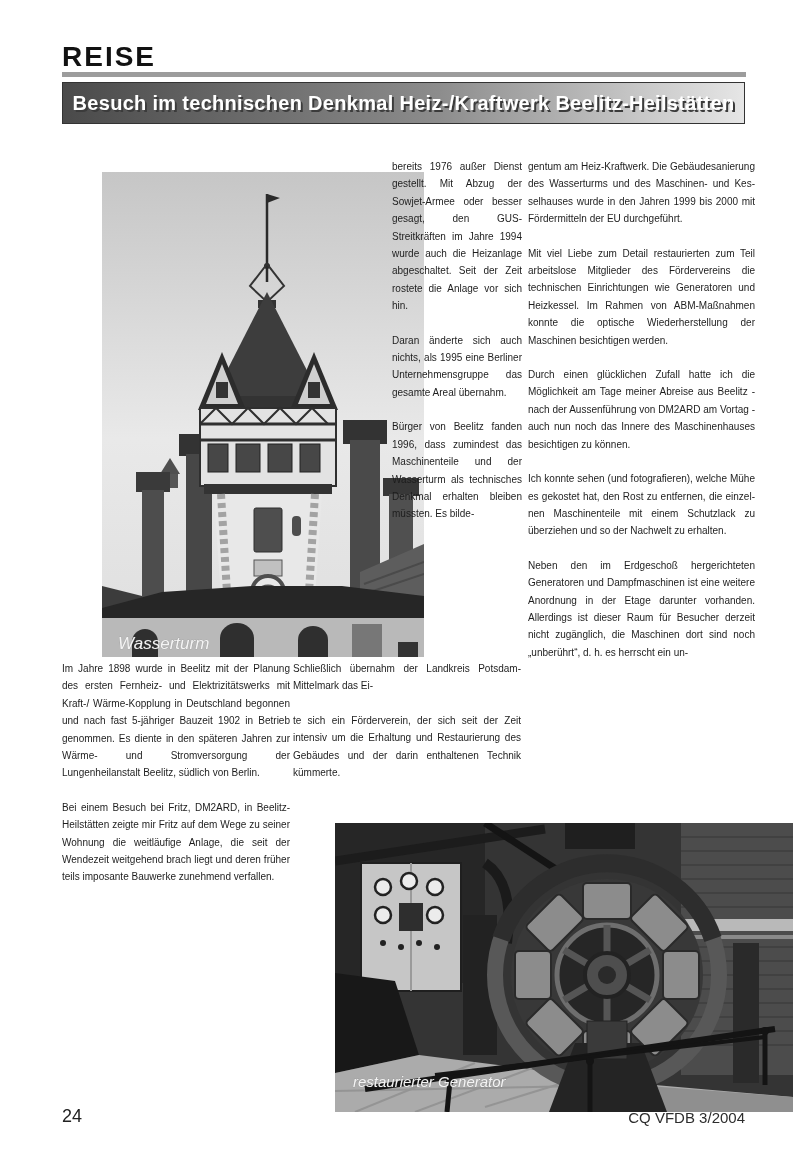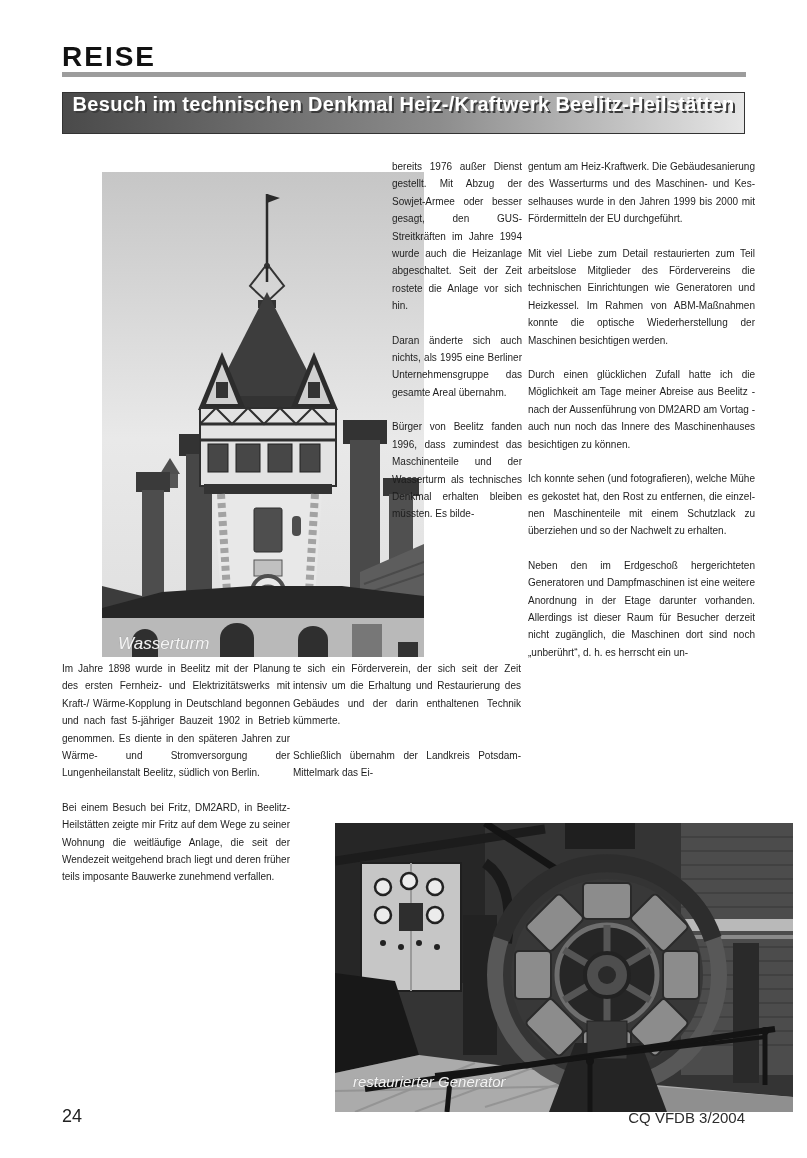--- a/index.html
+++ b/index.html
@@ -6,23 +6,23 @@
   .page{
     position:relative;width:807px;height:1158px;background:#ffffff;
     font-family:"Liberation Sans","DejaVu Sans",sans-serif;color:#1d1d1d;overflow:hidden;margin-top:8px;
   }
   .kicker{
     position:absolute;left:62px;top:33px;font-size:28px;font-weight:bold;
     letter-spacing:2px;color:#121212;
   }
   .rule{position:absolute;left:62px;top:64px;width:684px;height:5px;background:#9c9c9c;}
   .title-bar{
-    position:absolute;left:62px;top:84px;width:681px;height:40px;
+    position:absolute;left:62px;top:74px;width:681px;height:40px;
     background:linear-gradient(to right,#4a4a4a,#8c8c8c 55%,#e6e6e6);
-    border:1.5px solid #333;display:flex;justify-content:center;
+    border:1.5px solid #333;display:flex;align-items:center;justify-content:center;
   }
   .title-bar .title-text{
     color:#ffffff;font-weight:bold;font-size:20px;letter-spacing:.3px;
     text-shadow:2px 2px 0 #3b3b3b;white-space:nowrap;
   }
   .textcol{position:absolute;font-size:10px;line-height:17.4px;text-align:justify;}
   .textcol p{margin:0 0 17px 0;}
   .textcol p:last-child{margin-bottom:0;}
   .col-narrow{left:392px;top:150px;width:130px;}
   .col-right{left:528px;top:150px;width:227px;}
@@ -137,22 +137,22 @@
     <p>Ich konnte sehen (und fotografie­ren), welche Mühe es gekostet hat, den Rost zu entfernen, die einzel­nen Maschinenteile mit einem Schutzlack zu überziehen und so der Nachwelt zu erhalten.</p>
     <p>Neben den im Erdgeschoß herge­richteten Generatoren und Dampf­maschinen ist eine weitere Anord­nung in der Etage darunter vorhan­den. Allerdings ist dieser Raum für Besucher derzeit nicht zugänglich, die Maschinen dort sind noch „un­berührt“, d. h. es herrscht ein un-</p>
   </div>
 
   <div class="textcol col-left-lower">
     <p>Im Jahre 1898 wurde in Beelitz mit der Planung des ersten Fernheiz- und Elektrizitätswerks mit Kraft-/ Wärme-Kopplung in Deutschland begonnen und nach fast 5-jähriger Bauzeit 1902 in Betrieb genommen. Es diente in den späteren Jahren zur Wärme- und Stromversorgung der Lungenheilanstalt Beelitz, süd­lich von Berlin.</p>
     <p>Bei einem Besuch bei Fritz, DM2ARD, in Beelitz-Heilstätten zeigte mir Fritz auf dem Wege zu sei­ner Wohnung die weitläufige An­lage, die seit der Wendezeit weitge­hend brach liegt und deren früher teils imposante Bauwerke zuneh­mend verfallen.</p>
   </div>
 
   <div class="textcol col-mid-lower">
+    <p>Schließlich übernahm der Land­kreis Potsdam-Mittelmark das Ei-</p>
     <p>te sich ein Förderverein, der sich seit der Zeit intensiv um die Erhaltung und Restaurierung des Gebäudes und der darin enthalte­nen Technik kümmerte.</p>
-    <p>Schließlich übernahm der Land­kreis Potsdam-Mittelmark das Ei-</p>
   </div>
 
   <figure class="photo photo-generator">
     <svg width="458" height="289" viewBox="0 0 458 289" xmlns="http://www.w3.org/2000/svg">
       <rect width="458" height="289" fill="#343434"></rect>
       <rect x="0" y="0" width="150" height="160" fill="#262626"></rect>
 
       <rect x="346" y="0" width="112" height="252" fill="#4c4c4c"></rect>
       <g stroke="#3e3e3e" stroke-width="1.5">
         <line x1="346" y1="14" x2="458" y2="14"></line>

